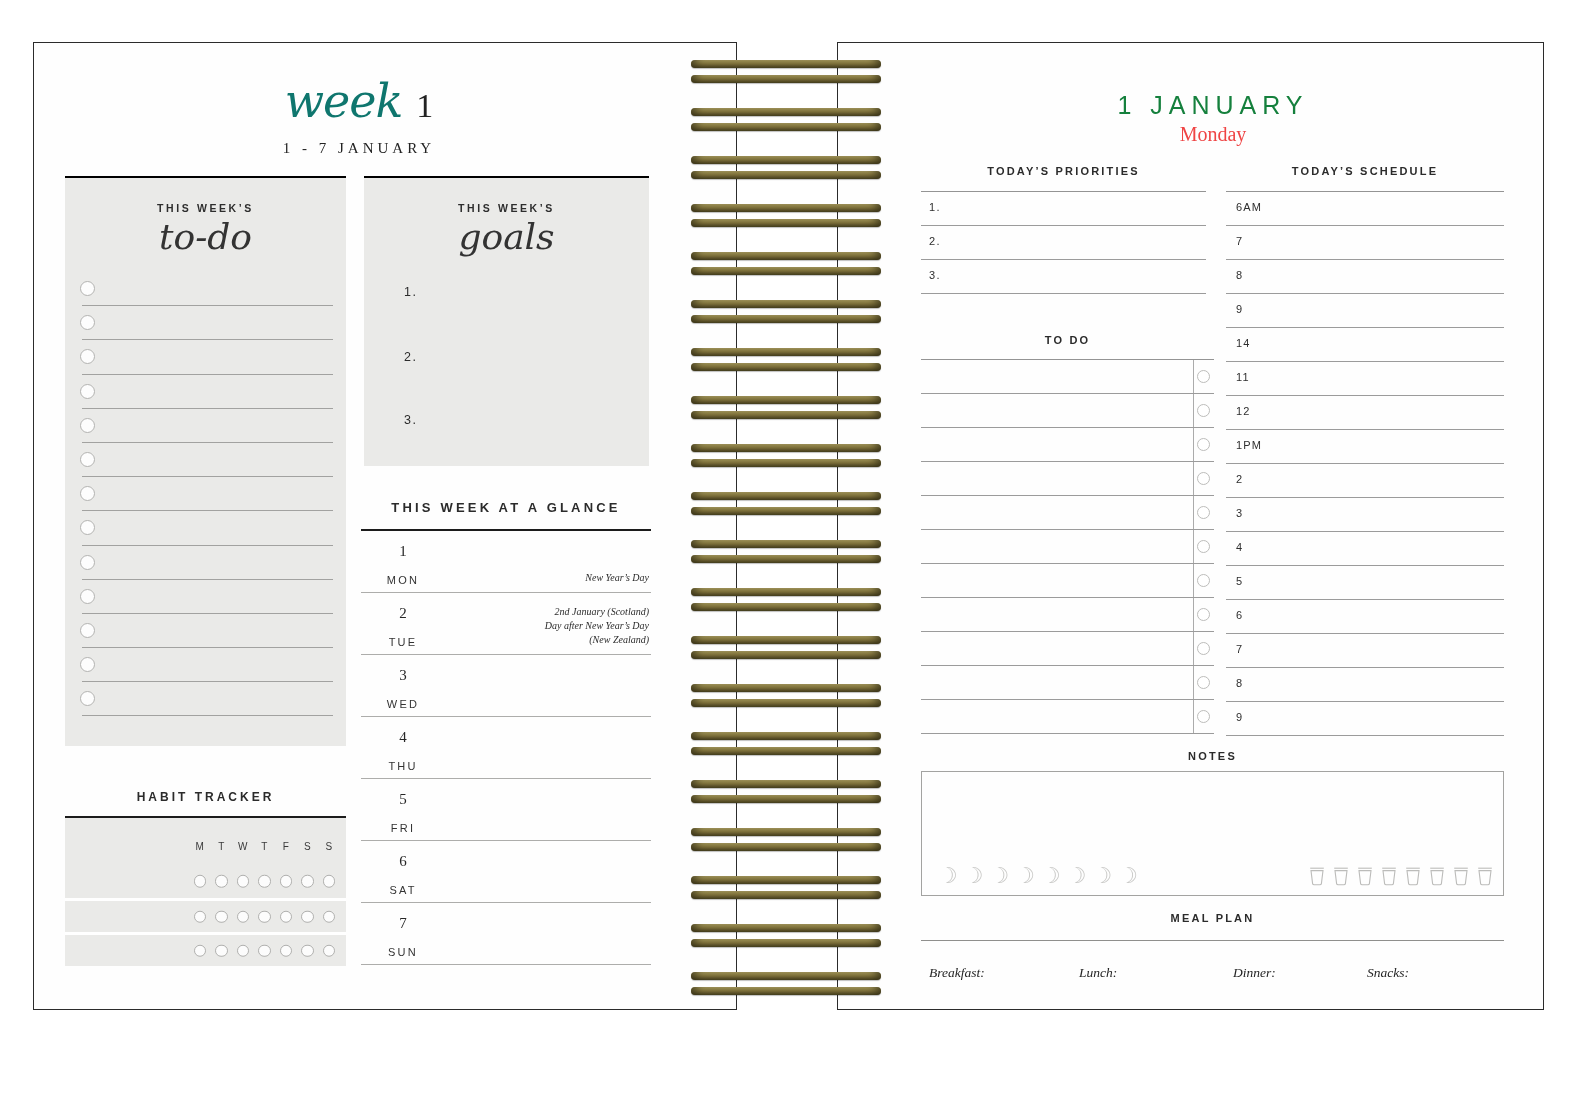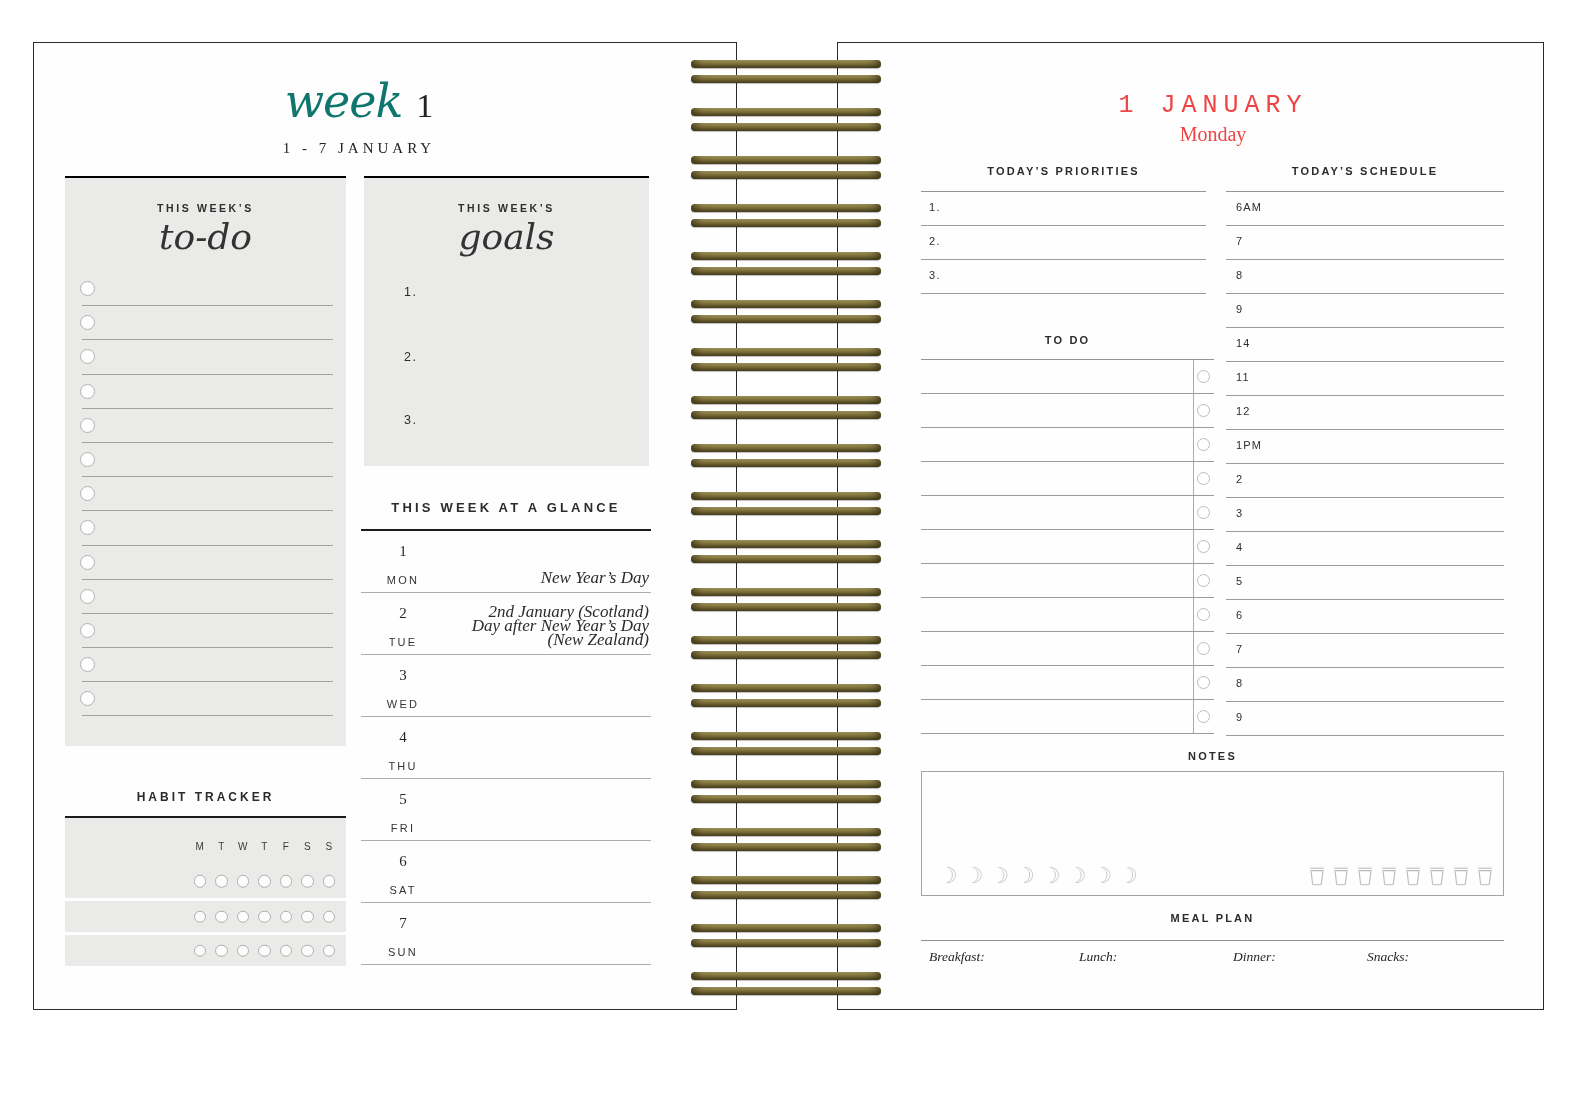--- a/index.html
+++ b/index.html
@@ -53,39 +53,39 @@
 
   
   .glance-title { position:absolute; left:327px; top:457px; width:290px; font-size:13px; letter-spacing:3.2px; }
   .glance-thick { left:327px; top:486px; width:290px; }
   .glance-rows { position:absolute; left:327px; top:488px; width:290px; }
   .glance-row { position:relative; height:62px; border-bottom:1px solid #adadab; }
   .glance-daycol { position:absolute; left:14px; top:12px; width:56px; text-align:center; }
   .glance-num { font-family:"Liberation Serif", serif; font-size:15px; color:#262626; }
   .glance-day { font-size:11px; letter-spacing:2.2px; color:#333; margin-top:14px; }
   .glance-note { position:absolute; right:2px; bottom:7px; font-family:"Liberation Serif", serif; font-style:italic;
-                 font-size:17px; line-height:14px; color:#2b2b2b; text-align:right; white-space:pre-line; }
+                 font-size:10px; line-height:14px; color:#2b2b2b; text-align:right; white-space:pre-line; }
 
   
   .habit-title { position:absolute; left:31px; top:747px; width:281px; font-size:12px; letter-spacing:3px; }
   .habit-thick { left:31px; top:773px; width:281px; }
   .habit-panel { position:absolute; left:31px; top:775px; width:281px; height:148px; background:#eaeae8; }
   .habit-letters { position:absolute; top:0; right:6px; width:151px; height:46px;
                    display:flex; align-items:flex-end; padding-bottom:12px; }
   .hcell { width:21.5px; display:flex; justify-content:center; font-size:10px; letter-spacing:0; color:#3a3a3a; }
   .habit-rows { position:absolute; top:46px; left:0; right:0; }
   .habit-row { position:relative; height:34px; }
   .habit-row + .habit-row { border-top:3px solid #ffffff; }
   .habit-circles { position:absolute; right:6px; top:50%; transform:translateY(-50%);
                    width:151px; display:flex; }
   .hcirc { width:12.5px; height:12.5px; border-radius:50%; background:#fcfcfc; border:1px solid #b0b0ae; }
 
   
   .rp-header { position:absolute; left:130px; top:48px; width:490px; text-align:center; }
-  .rp-date { font-family:Liberation Mono, monospace; font-size:25px; letter-spacing:6px; color:#ef4444; }
+  .rp-date { font-family:Liberation Sans, sans-serif; font-size:25px; letter-spacing:6px; color:#15803d; }
   .rp-weekday { font-family:"Liberation Serif", serif; font-size:20px; color:#ef4444; margin-top:3px; }
 
   .prio-title  { position:absolute; left:83px;  top:122px; width:285px; }
   .sched-title { position:absolute; left:388px; top:122px; width:278px; }
 
   .prio-rows { position:absolute; left:83px; top:148px; width:285px; border-top:1px solid #949494; }
   .prio-row { position:relative; height:34px; border-bottom:1px solid #9b9b9b; }
   .prio-num { position:absolute; left:8px; top:9px; font-size:11px; letter-spacing:1.5px; color:#2e2e2e; }
 
   .rtodo-title { position:absolute; left:83px; top:291px; width:293px; }
@@ -102,21 +102,21 @@
   .notes-title { position:absolute; left:83px; top:707px; width:583px; }
   .notes-box { position:absolute; left:83px; top:728px; width:583px; height:125px; border:1px solid #a3a3a1; }
   .moons { position:absolute; left:16px; bottom:6px; display:flex; gap:6px; }
   .moon { font-family:"DejaVu Sans", sans-serif; font-size:22px; color:#c9c9c7; line-height:26px; }
   .cups { position:absolute; right:10px; bottom:9px; display:flex; gap:8px; }
   .cup svg { display:block; }
 
   .meal-title { position:absolute; left:83px; top:869px; width:583px; }
   .meal-line { position:absolute; left:83px; top:897px; width:583px; height:1px; background:#8f8f8d; }
   .meal-labels { position:absolute; left:83px; top:906px; width:583px; height:26px; }
-  .meal-label { position:absolute; top:0; font-family:"Liberation Serif", serif; font-style:italic;
+  .meal-label { position:absolute; top:16px; font-family:"Liberation Serif", serif; font-style:italic;
                 font-size:13.5px; color:#242424; }
   .meal-label.m0 { left:8px; } .meal-label.m1 { left:158px; }
   .meal-label.m2 { left:312px; } .meal-label.m3 { left:446px; }
 </style>
 </head>
 <body>
 
 <div class="canvas">
 
   <div class="page page-left">

